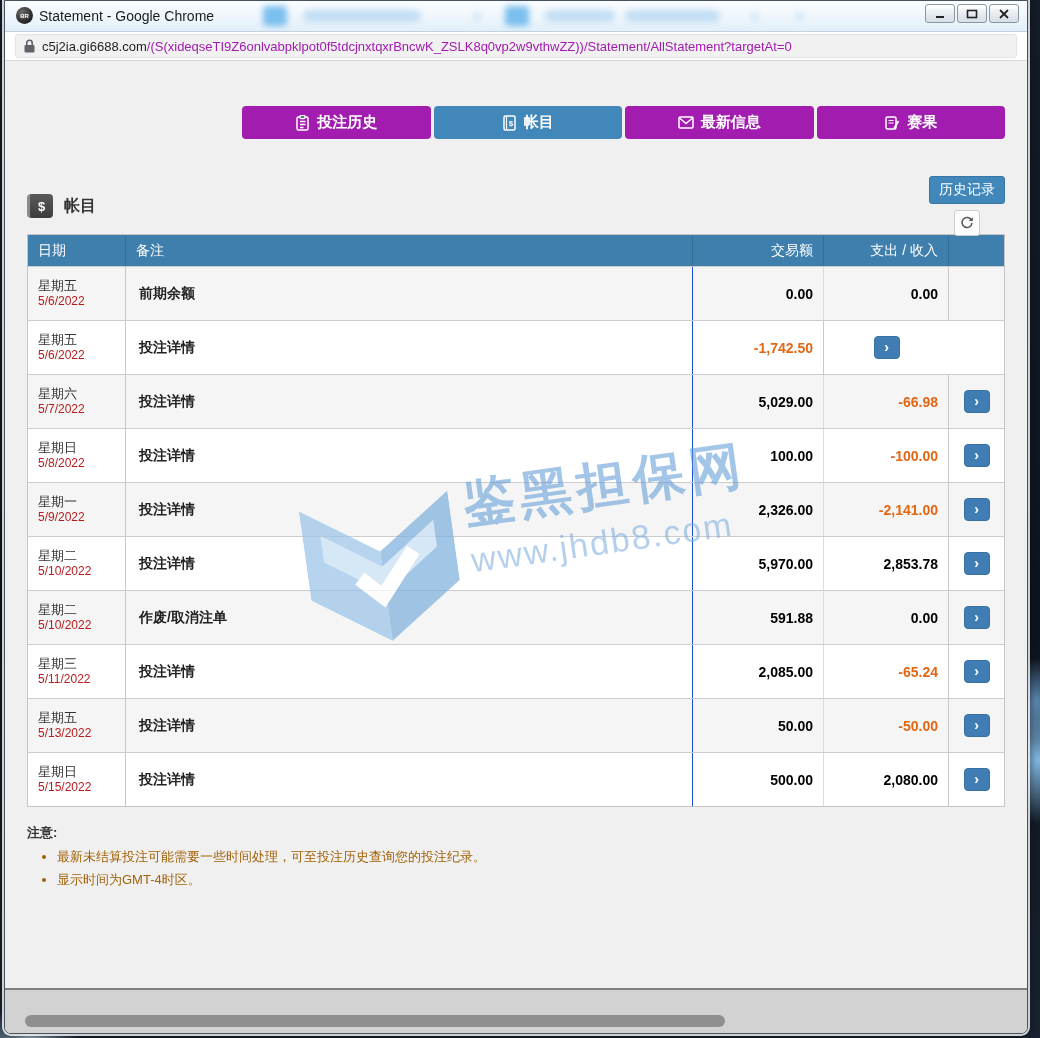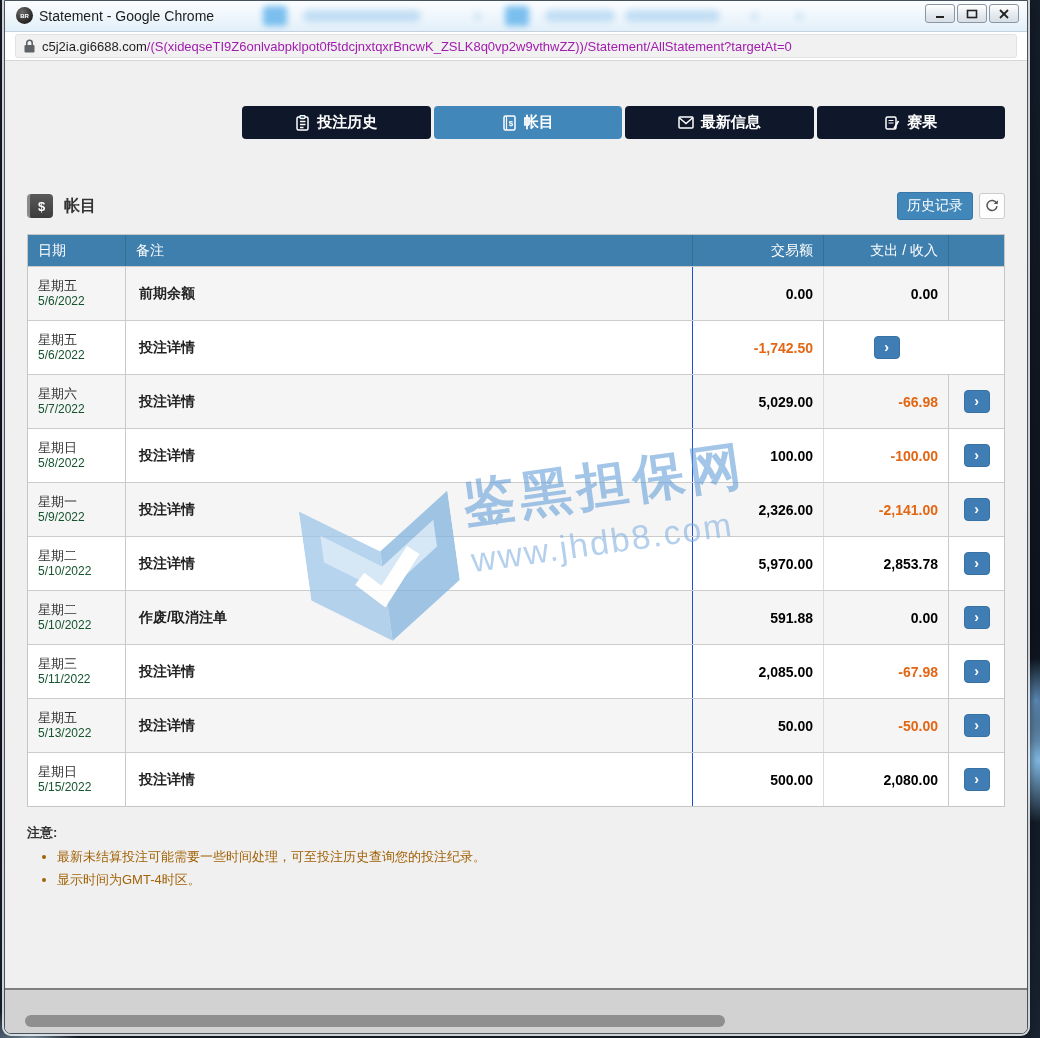--- a/index.html
+++ b/index.html
@@ -46,33 +46,33 @@
     flex:1;height:22px;background:#f1f1f1;border:1px solid #e2e2e2;border-radius:3px;
     display:flex;align-items:center;padding:0 8px;gap:7px;overflow:hidden;white-space:nowrap;
   }
   .urlfield .domain{font-size:13px;color:#1f1f1f;}
   .urlfield .path{font-size:13px;color:#a21caf;}
   
   .page{position:relative;height:927px;background:#f0f0f0;padding:0 22px;box-sizing:border-box;overflow:hidden;}
   .nav{display:flex;gap:3px;margin:45px 0 0 215px;}
   .nav-btn{
     width:195px;height:33px;border:none;border-radius:4px;cursor:pointer;
-    background:#0f172a;color:#fff;font-size:15px;font-weight:bold;
+    background:#a21caf;color:#fff;font-size:15px;font-weight:bold;
     display:flex;align-items:center;justify-content:center;gap:7px;
     font-family:inherit;
   }
   .nav-btn.active{background:#4187b9;}
   .section-head{display:flex;align-items:center;margin-top:52px;height:30px;}
   .ledger-icon{
     width:23px;height:24px;border-radius:4px;background:linear-gradient(180deg,#5a5a5a,#3c3c3c);
     border-left:3px solid #8b8b8b;color:#fff;font-size:13px;font-weight:bold;
     display:flex;align-items:center;justify-content:center;margin-right:11px;
   }
   .section-title{font-size:16px;font-weight:bold;color:#333;}
-  .head-actions{margin-left:auto;display:flex;gap:6px;align-items:center;}
+  .head-actions{margin-left:auto;display:flex;gap:6px;align-items:center;flex-direction:column;}
   .history-btn{
     background:#4187b9;color:#fff;border:1px solid #3876a5;border-radius:3px;
     font-size:14px;padding:4px 9px;cursor:pointer;font-family:inherit;
   }
   .refresh-btn{
     width:26px;height:26px;background:#fdfdfd;border:1px solid #cccccc;border-radius:3px;
     display:flex;align-items:center;justify-content:center;cursor:pointer;padding:0;
   }
   
   .table{margin-top:13px;border:1px solid #c6c6c6;background:#fff;}
@@ -85,21 +85,21 @@
   .cell{padding:0 10px;box-sizing:border-box;}
   .cell.right{justify-content:flex-end;text-align:right;display:flex;align-items:center;}
   .cell.center{display:flex;justify-content:center;align-items:center;}
   .tbody .cell{height:100%;display:flex;align-items:center;}
   .tbody .cell.c-date{flex-direction:column;align-items:flex-start;justify-content:center;border-right:1px solid #c9c9c9;}
   .tbody .cell.c-remark{border-right:1px solid #1d4ed8;font-weight:bold;font-size:14px;color:#222;padding-left:13px;}
   .tbody .cell.c-amount{border-right:1px solid #dcdcdc;font-weight:bold;font-size:14px;color:#000;}
   .tbody .cell.c-net{border-right:1px solid #c9c9c9;font-weight:bold;font-size:14px;color:#000;}
   .tbody .c-net .neg{color:#e36613;}
   .weekday{font-size:13px;color:#333;line-height:16px;}
-  .datetxt{font-size:12px;color:#14532d;line-height:15px;}
+  .datetxt{font-size:12px;color:#b91c1c;line-height:15px;}
   .detail-btn{
     width:26px;height:23px;border:1px solid #3672a3;border-radius:4px;background:#3f7db4;
     color:#fff;font-size:14px;font-weight:bold;line-height:1;cursor:pointer;
     display:flex;align-items:center;justify-content:center;padding:0 0 2px 0;
   }
   
   .watermark{
     position:absolute;left:300px;top:398px;width:480px;display:flex;align-items:flex-start;gap:14px;
     transform:rotate(-8deg);pointer-events:none;
   }
@@ -366,21 +366,21 @@
       <span class="weekday">星期三</span>
       <span class="datetxt">5/11/2022</span>
     </div>
     <div class="cell c-remark">
               <span>投注详情</span>
             </div>
     <div class="cell c-amount right">
               <span>2,085.00</span>
             </div>
     <div class="cell c-net right">
-              <span class="neg">-67.98</span>
+              <span class="neg">-65.24</span>
             </div>
     <div class="cell center">
       <button class="detail-btn">
                 <span>›</span>
               </button>
     </div>
   </div>
           <div class="trow even">
     <div class="cell c-date">
       <span class="weekday">星期五</span>

